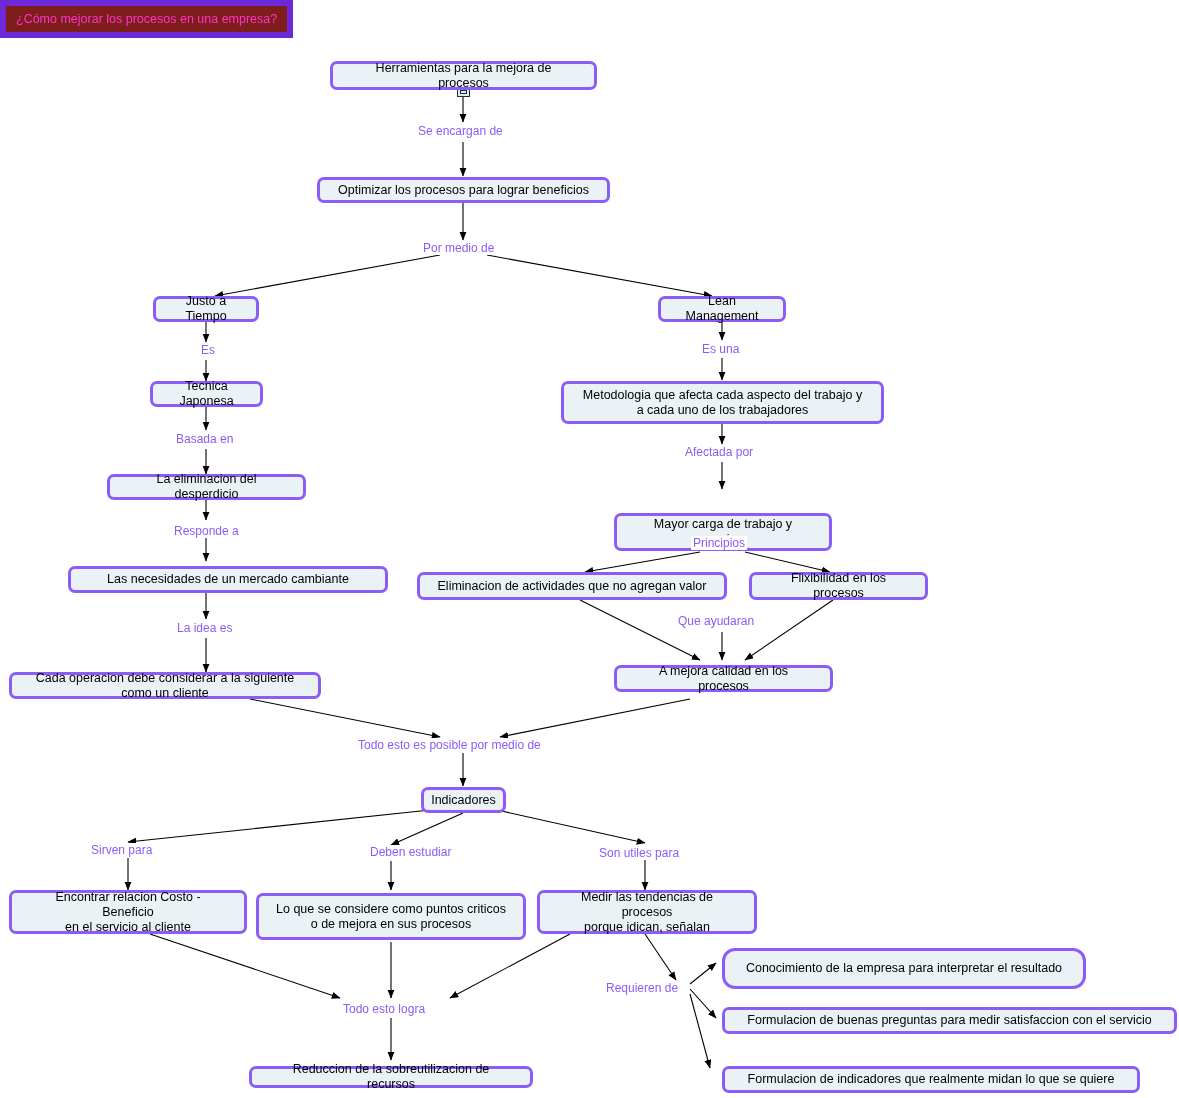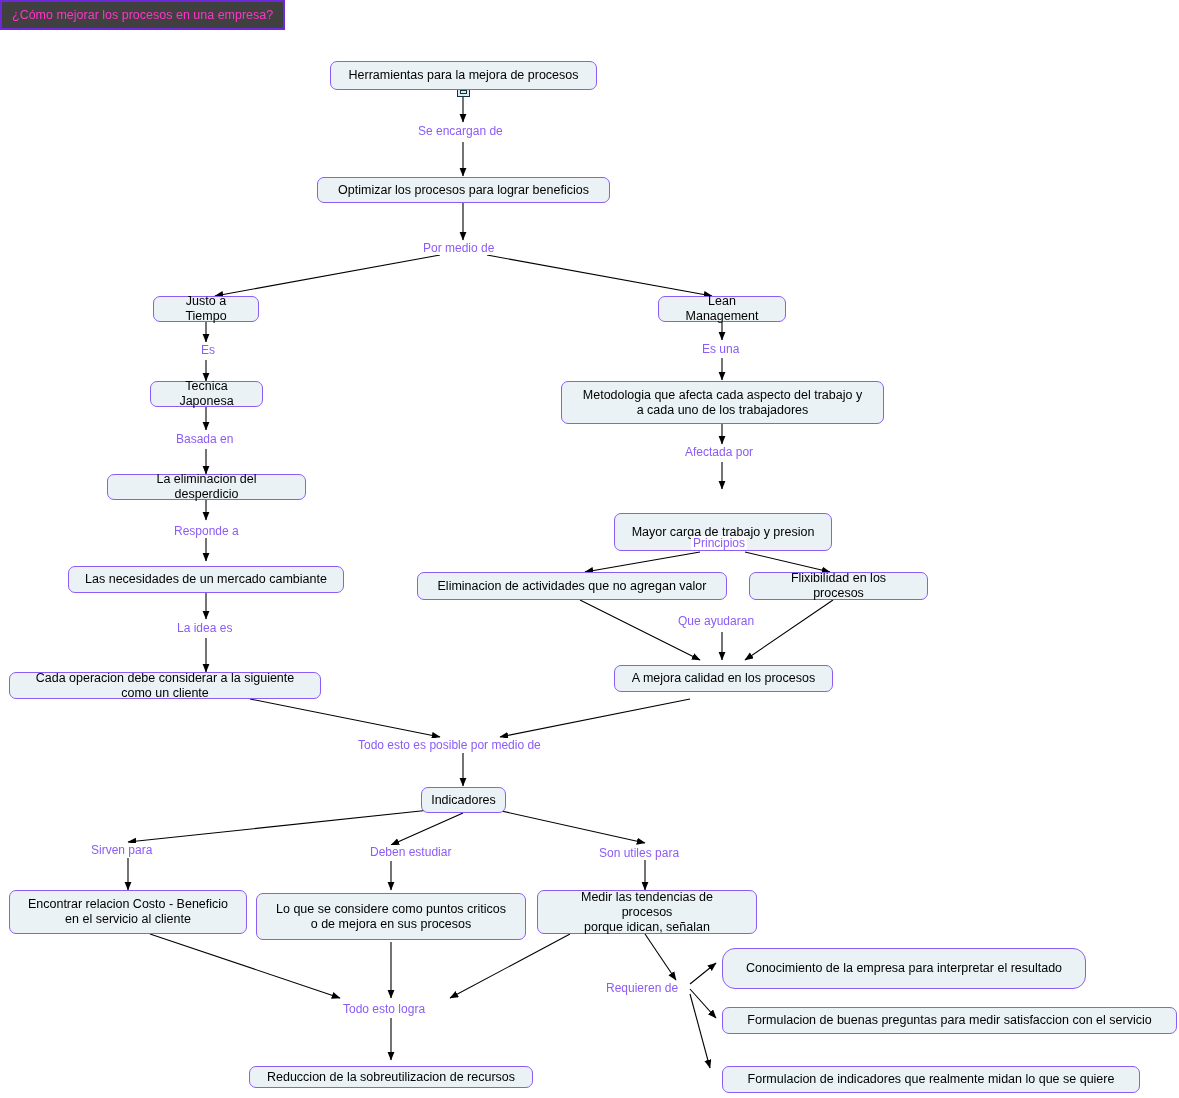--- a/index.html
+++ b/index.html
@@ -20,39 +20,39 @@
     left: 0;
     top: 0;
     width: 1179px;
     height: 1098px;
     pointer-events: none;
   }
   .node {
     position: absolute;
     box-sizing: border-box;
     background: #eaf2f5;
-    border: 1px solid #8b5cf6;
+    border: 3px solid #8b5cf6;
     border-radius: 7px;
     color: #000000;
     font-size: 12.5px;
     line-height: 15px;
     text-align: center;
     display: flex;
     align-items: center;
     justify-content: center;
     padding: 3px 16px;
     white-space: pre-line;
   }
   .title-box {
     position: absolute;
     left: 0;
     top: 0;
     box-sizing: border-box;
-    background: #404040;
-    border: 2px solid #6d28d9;
+    background: #7f1d1d;
+    border: 6px solid #6d28d9;
     color: #ff33cc;
     font-size: 12.5px;
     padding: 6px 10px;
     white-space: nowrap;
   }
   .elabel {
     position: absolute;
     font-size: 12px;
     color: #8b5cf6;
     white-space: nowrap;
@@ -151,21 +151,21 @@
 
   <div class="node" style="left:330px; top:61px; width:267px; height:29px;">Herramientas para la mejora de procesos</div>
   <div class="node" style="left:317px; top:177px; width:293px; height:26px;">Optimizar los procesos para lograr beneficios</div>
   <div class="node" style="left:153px; top:296px; width:106px; height:26px;">Justo a Tiempo</div>
   <div class="node" style="left:658px; top:296px; width:128px; height:26px;">Lean Management</div>
   <div class="node" style="left:150px; top:381px; width:113px; height:26px;">Tecnica Japonesa</div>
   <div class="node" style="left:561px; top:381px; width:323px; height:43px;">Metodologia que afecta cada aspecto del trabajo y
 a cada uno de los trabajadores</div>
   <div class="node" style="left:107px; top:474px; width:199px; height:26px;">La eliminacion del desperdicio</div>
   <div class="node" style="left:614px; top:513px; width:218px; height:38px;">Mayor carga de trabajo y presion</div>
-  <div class="node" style="left:68px; top:566px; width:276px; height:27px;">Las necesidades de un mercado cambiante</div>
+  <div class="node" style="left:68px; top:566px; width:320px; height:27px;">Las necesidades de un mercado cambiante</div>
   <div class="node" style="left:417px; top:572px; width:310px; height:28px;">Eliminacion de actividades que no agregan valor</div>
   <div class="node" style="left:749px; top:572px; width:179px; height:28px;">Flixibilidad en los procesos</div>
   <div class="node" style="left:9px; top:672px; width:312px; height:27px;">Cada operacion debe considerar a la siguiente como un cliente</div>
   <div class="node" style="left:614px; top:665px; width:219px; height:27px;">A mejora calidad en los procesos</div>
   <div class="node" style="left:421px; top:787px; width:85px; height:26px;">Indicadores</div>
   <div class="node" style="left:9px; top:890px; width:238px; height:44px;">Encontrar relacion Costo - Beneficio
 en el servicio al cliente</div>
   <div class="node" style="left:256px; top:893px; width:270px; height:47px;">Lo que se considere como puntos criticos
 o de mejora en sus procesos</div>
   <div class="node" style="left:537px; top:890px; width:220px; height:44px;">Medir las tendencias de procesos

